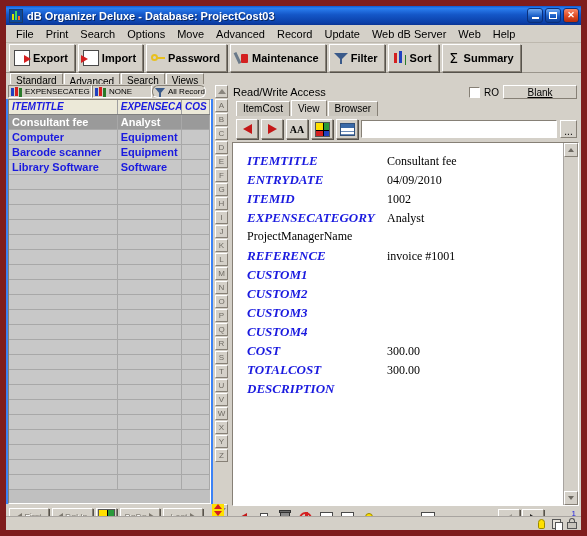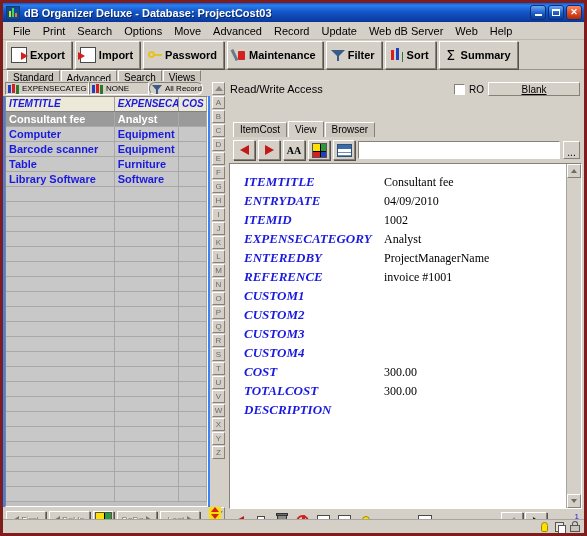--- a/index.html
+++ b/index.html
@@ -6,21 +6,21 @@
   body{
     font-family:"Liberation Sans", sans-serif;
     font-size:11px;
     -webkit-font-smoothing:none;
   }
   #app{
     position:relative;
     width:587px;height:536px;
     box-sizing:border-box;
     background:#d4d0c8;
-    border:3px solid #7f1d1d;
+    border:6px solid #7f1d1d;
     overflow:hidden;
   }
 
   
   .titlebar{
     height:19px;
     background:linear-gradient(to bottom,#0a5ad4 0%,#2b7ef0 12%,#1457c8 45%,#0b3fa8 88%,#0a3494 100%);
     display:flex;align-items:center;
     padding:0 2px 0 3px;
     color:#fff;
@@ -250,30 +250,29 @@
   .rw-row{
     height:16px;display:flex;align-items:center;
     padding:0 4px 0 3px;box-sizing:border-box;gap:4px;
   }
   .rw-label{font-size:11px;color:#000;flex:1;}
   .chkbox{width:11px;height:11px;background:#fff;border:1px solid;
     border-top-color:#868076;border-left-color:#868076;
     border-right-color:#fff;border-bottom-color:#fff;box-sizing:border-box;flex:none;}
   .ro-label{font-size:10px;}
   .blank-btn{
-    width:92px;height:14px;display:flex;align-items:center;justify-content:center;
+    width:74px;height:14px;display:flex;align-items:center;justify-content:center;
     background:#d4d0c8;border:1px solid;
     border-top-color:#fff;border-left-color:#fff;
     border-right-color:#868076;border-bottom-color:#868076;
     font-size:10px;text-decoration:underline;box-sizing:border-box;
   }
   .vtabs{
     height:16px;display:flex;align-items:flex-end;gap:1px;padding-left:6px;
     box-sizing:border-box;
-    margin-top:24px;
   }
   .vtab{
     font-size:10px;padding:1px 6px;height:15px;line-height:12px;
     background:#cac6bd;border:1px solid #868076;border-bottom:none;
     border-top-color:#fff;border-left-color:#fff;box-sizing:border-box;
   }
   .vtab.active{background:#d4d0c8;height:16px;padding-top:2px;}
 
   .rtoolbar{
     height:26px;display:flex;align-items:center;gap:3px;
@@ -520,25 +519,20 @@
               <td></td>
             </tr>
             <tr>
               <td>Computer</td>
               <td>Equipment</td>
               <td></td>
             </tr>
             <tr>
               <td>Barcode scanner</td>
               <td>Equipment</td>
-              <td></td>
-            </tr>
-            <tr>
-              <td>Table</td>
-              <td>Furniture</td>
               <td></td>
             </tr>
             <tr>
               <td>Library Software</td>
               <td>Software</td>
               <td></td>
             </tr>
           </tbody>
           <tbody id="empty-rows">
               <tr>
@@ -759,21 +753,20 @@
             </div>
             <div class="rrow">
               <span class="rname">ITEMID</span>
               <span class="rval">1002</span>
             </div>
             <div class="rrow">
               <span class="rname">EXPENSECATEGORY</span>
               <span class="rval">Analyst</span>
             </div>
             <div class="rrow">
-              <span class="rname">ENTEREDBY</span>
               <span class="rval">ProjectManagerName</span>
             </div>
             <div class="rrow">
               <span class="rname">REFERENCE</span>
               <span class="rval">invoice #1001</span>
             </div>
             <div class="rrow">
               <span class="rname">CUSTOM1</span>
               <span class="rval"></span>
             </div>

